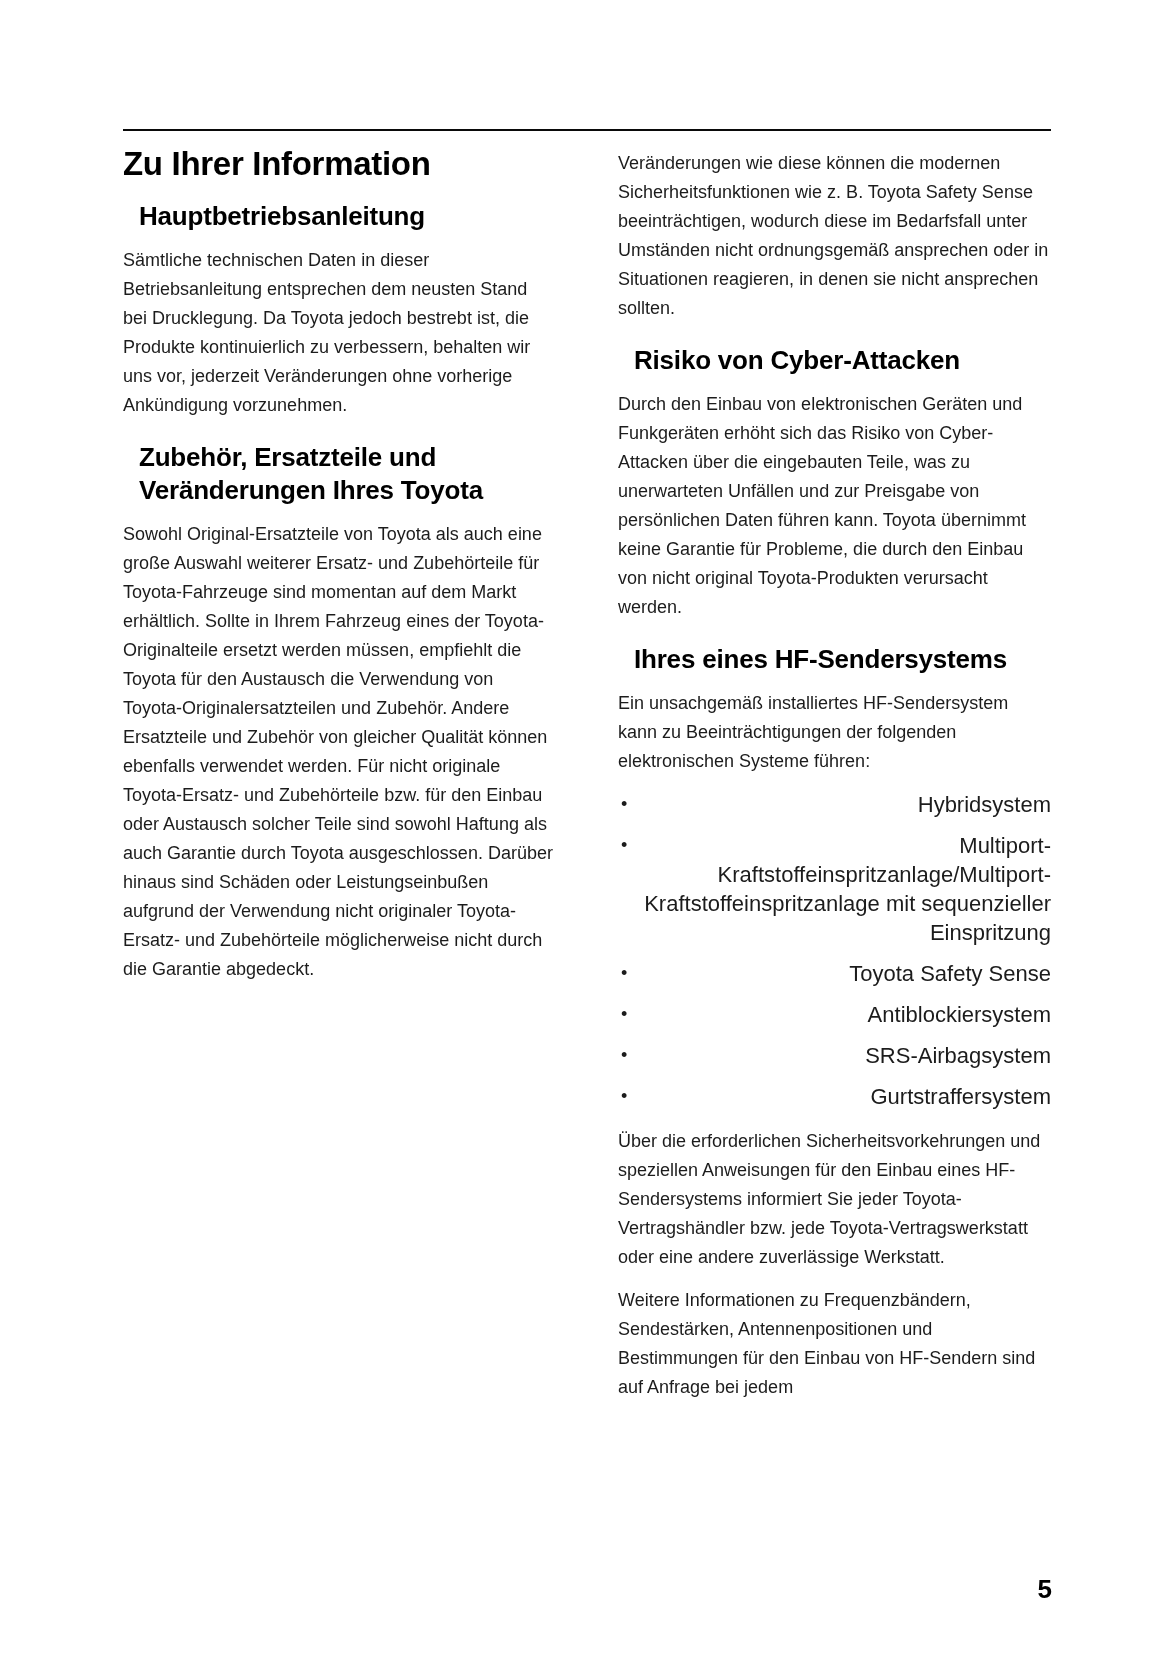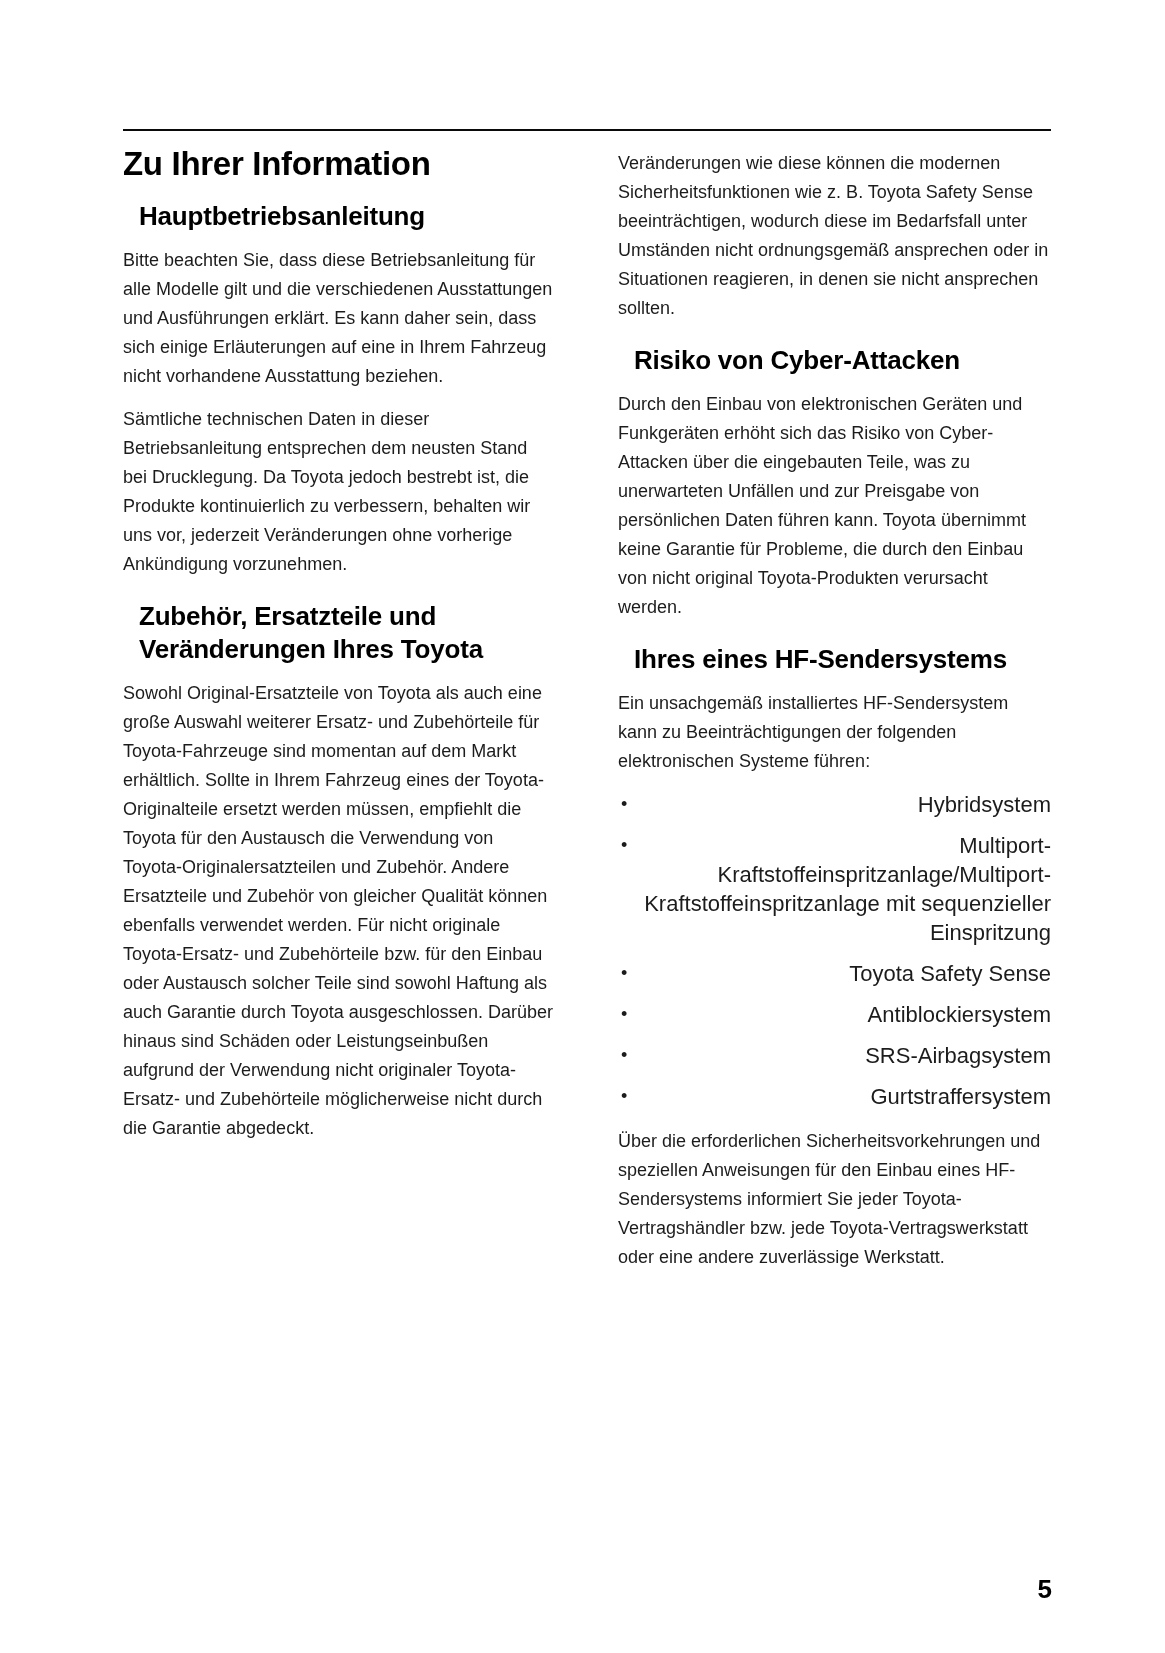--- a/index.html
+++ b/index.html
@@ -104,21 +104,20 @@
 <body>
 
 <div class="page">
   <div class="content">
     <hr class="rule">
     <div class="columns">
 
       <div class="col">
         <h1 class="doc-title">Zu Ihrer Information</h1>
         <h2 class="section-heading" style="margin-top:16px">Hauptbetriebsanleitung</h2>
-        <p class="body-text">Bitte beachten Sie, dass diese Betriebsanleitung für alle Modelle gilt und die verschiedenen Ausstattungen und Ausführungen erklärt. Es kann daher sein, dass sich einige Erläuterungen auf eine in Ihrem Fahrzeug nicht vorhandene Ausstattung beziehen.</p>
         <p class="body-text">Sämtliche technischen Daten in dieser Betriebsanleitung entsprechen dem neusten Stand bei Drucklegung. Da Toyota jedoch bestrebt ist, die Produkte kontinuierlich zu verbessern, behalten wir uns vor, jederzeit Veränderungen ohne vorherige Ankündigung vorzunehmen.</p>
         <h2 class="section-heading">Zubehör, Ersatzteile und Veränderungen Ihres Toyota</h2>
         <p class="body-text">Sowohl Original-Ersatzteile von Toyota als auch eine große Auswahl weiterer Ersatz- und Zubehörteile für Toyota-Fahrzeuge sind momentan auf dem Markt erhältlich. Sollte in Ihrem Fahrzeug eines der Toyota-Originalteile ersetzt werden müssen, empfiehlt die Toyota für den Austausch die Verwendung von Toyota-Originalersatzteilen und Zubehör. Andere Ersatzteile und Zubehör von gleicher Qualität können ebenfalls verwendet werden. Für nicht originale Toyota-Ersatz- und Zubehörteile bzw. für den Einbau oder Austausch solcher Teile sind sowohl Haftung als auch Garantie durch Toyota ausgeschlossen. Darüber hinaus sind Schäden oder Leistungseinbußen aufgrund der Verwendung nicht originaler Toyota-Ersatz- und Zubehörteile möglicherweise nicht durch die Garantie abgedeckt.</p>
       </div>
 
       <div class="col">
         <p class="body-text" style="margin-top:7px">Veränderungen wie diese können die modernen Sicherheitsfunktionen wie z. B. Toyota Safety Sense beeinträchtigen, wodurch diese im Bedarfsfall unter Umständen nicht ordnungsgemäß ansprechen oder in Situationen reagieren, in denen sie nicht ansprechen sollten.</p>
         <h2 class="section-heading">Risiko von Cyber-Attacken</h2>
         <p class="body-text">Durch den Einbau von elektronischen Geräten und Funkgeräten erhöht sich das Risiko von Cyber-Attacken über die eingebauten Teile, was zu unerwarteten Unfällen und zur Preisgabe von persönlichen Daten führen kann. Toyota übernimmt keine Garantie für Probleme, die durch den Einbau von nicht original Toyota-Produkten verursacht werden.</p>
         <h2 class="section-heading">Ihres eines HF-Sendersystems</h2>
@@ -143,19 +142,20 @@
           <li>
             <span class="bullet-glyph">•</span>
             <span class="bullet-text">SRS-Airbagsystem</span>
           </li>
           <li>
             <span class="bullet-glyph">•</span>
             <span class="bullet-text">Gurtstraffersystem</span>
           </li>
         </ul>
         <p class="body-text">Über die erforderlichen Sicherheitsvorkehrungen und speziellen Anweisungen für den Einbau eines HF-Sendersystems informiert Sie jeder Toyota-Vertragshändler bzw. jede Toyota-Vertragswerkstatt oder eine andere zuverlässige Werkstatt.</p>
+        <p class="body-text">Weitere Informationen zu Frequenzbändern, Sendestärken, Antennenpositionen und Bestimmungen für den Einbau von HF-Sendern sind auf Anfrage bei jedem</p>
       </div>
 
     </div>
   </div>
 
   <div class="page-number">5</div>
 </div>
 
 </body></html>

